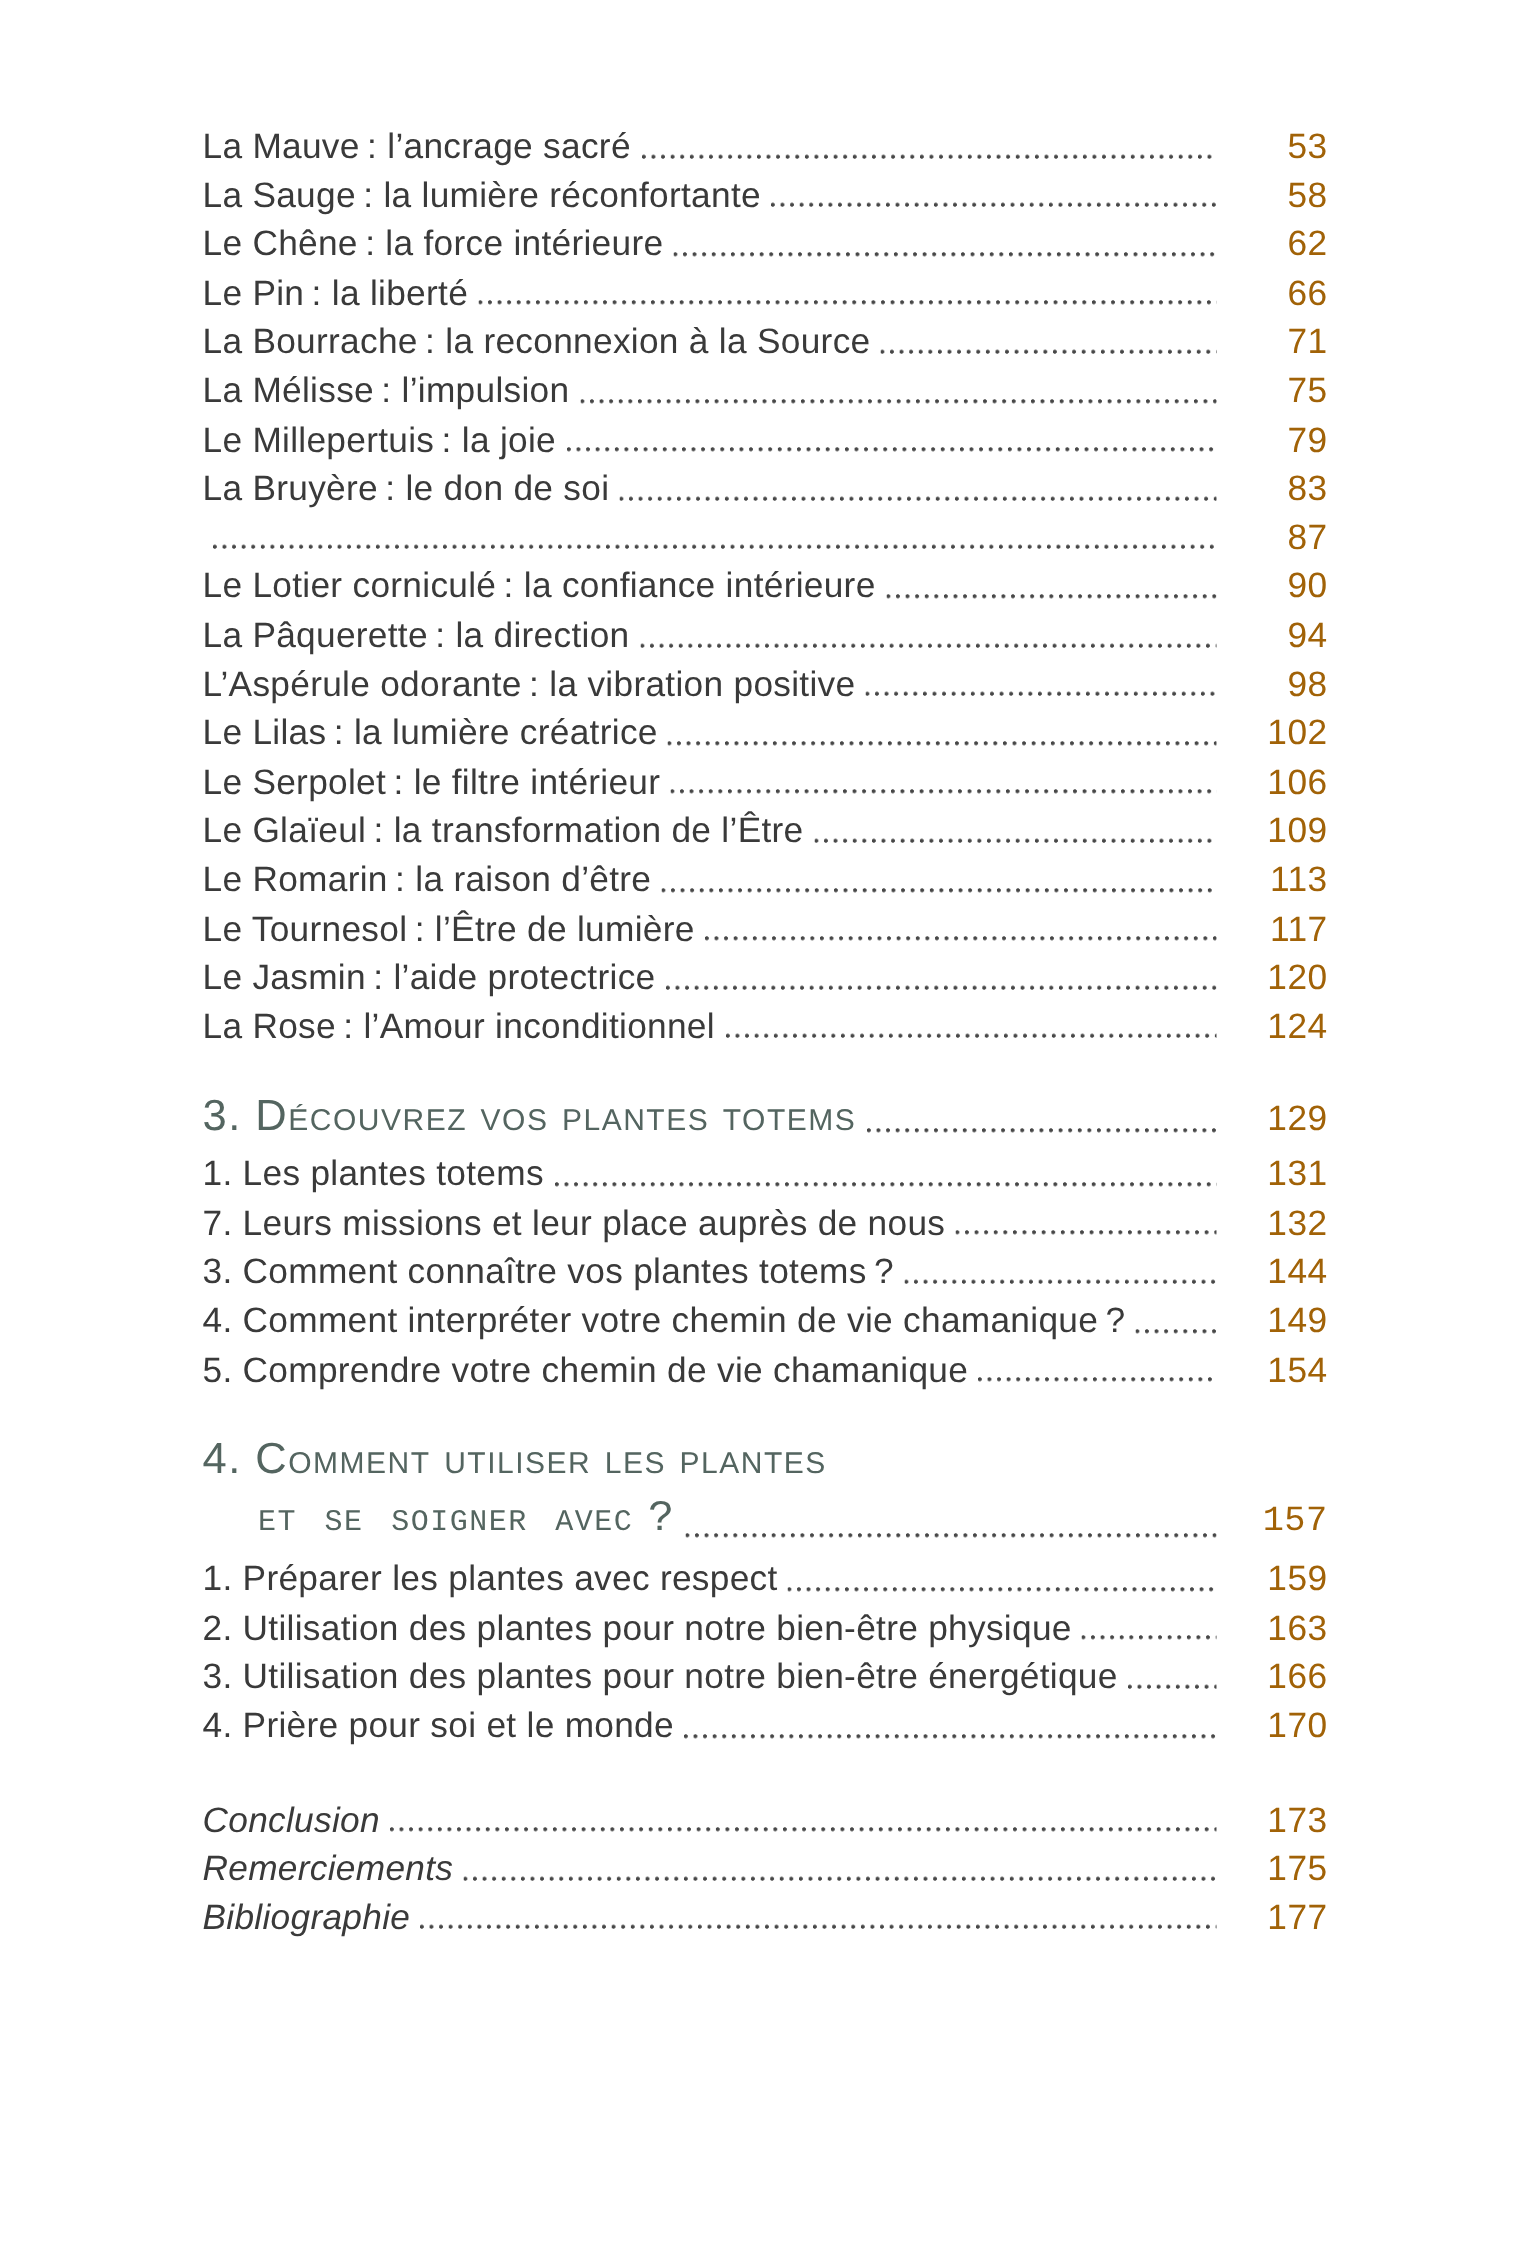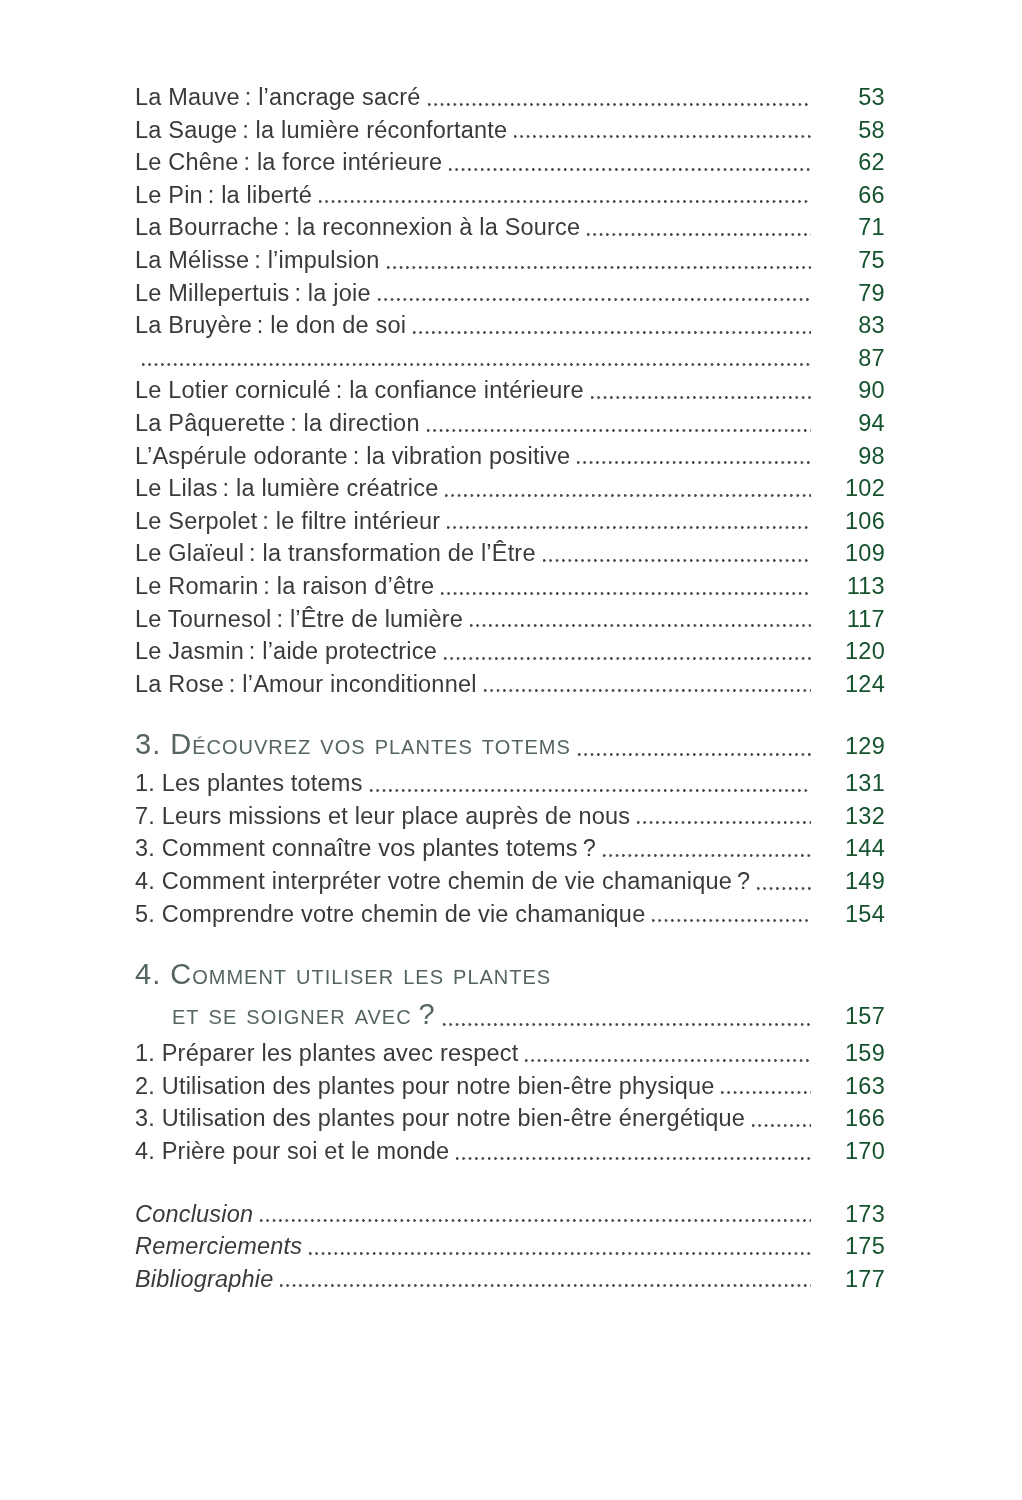--- a/index.html
+++ b/index.html
@@ -32,35 +32,35 @@
     background-size: 6.4px 3px;
     background-repeat: repeat-x;
     background-position: left bottom;
   }
   .num {
     flex: none;
     width: 72px;
     text-align: right;
     font-size: 23.5px;
     letter-spacing: 0.3px;
-    color: #14532d;
+    color: #a16207;
   }
   .heading-row {
     line-height: 40px;
     font-size: 29px;
     font-variant: small-caps;
     letter-spacing: 1px;
     color: #546560;
   }
   .heading-row .num {
     font-variant: normal;
     letter-spacing: 0.3px;
   }
   .heading-row .leader { margin-bottom: 10px; }
-  .indent { padding-left: 37px; }
+  .indent { padding-left: 37px; font-family: Liberation Mono, monospace; }
   .section { margin-top: 24px; }
   .items { margin-top: 1px; }
   #back-matter { margin-top: 30px; }
   .italic .toc-title { font-style: italic; text-align: right; }
 </style>
 </head>
 <body>
 
 <main id="toc">
   <div>

